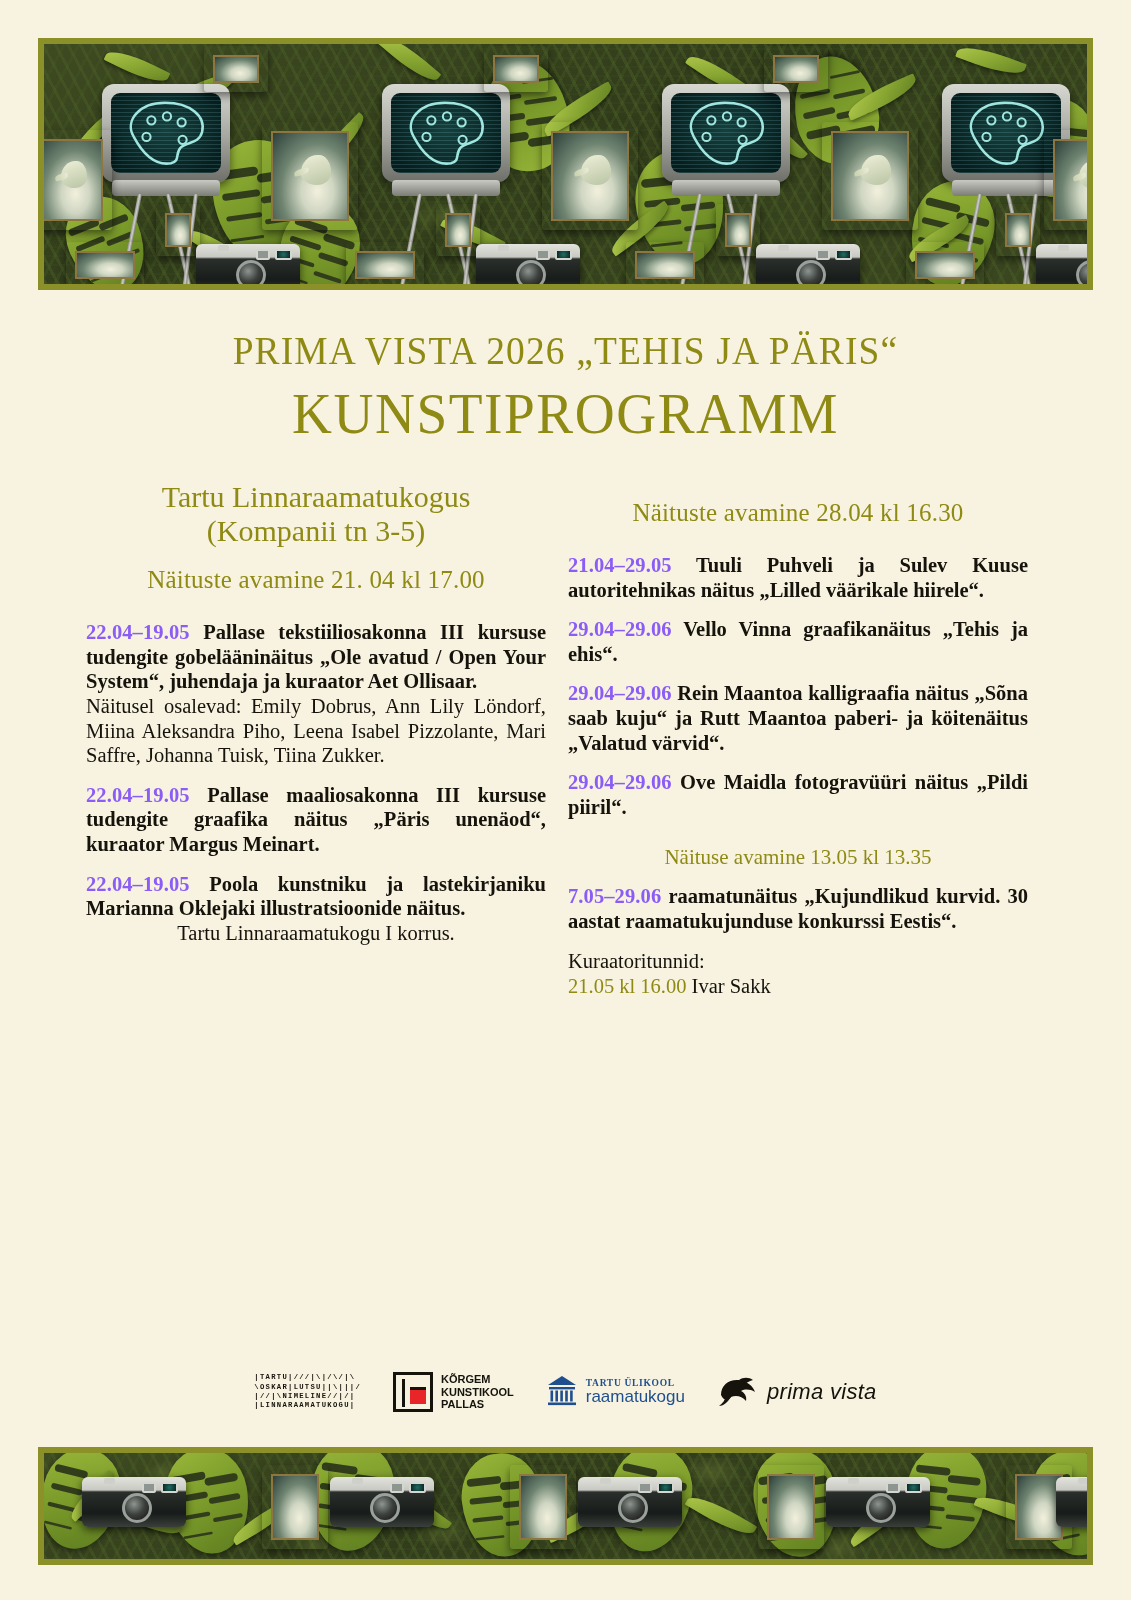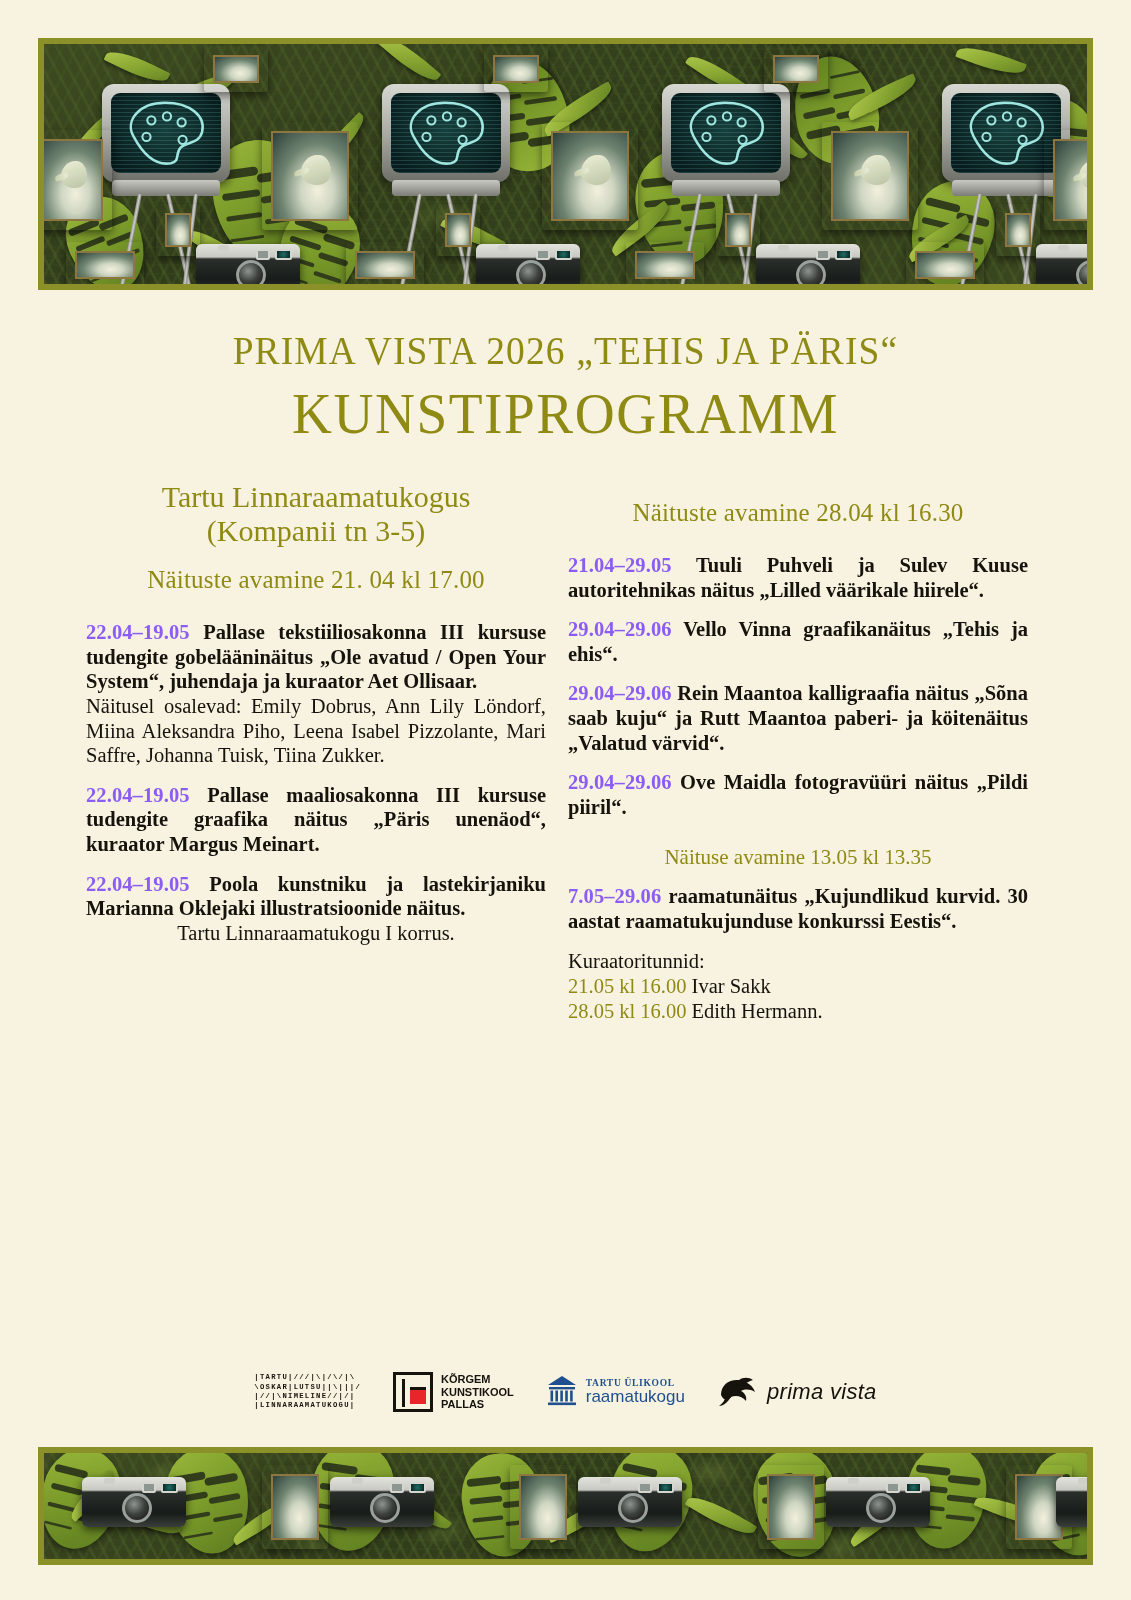--- a/index.html
+++ b/index.html
@@ -618,23 +618,20 @@
           <p class="bold">
             <span class="date">7.05–29.06</span><span> raamatunäitus „Kujundlikud kurvid. 30 aastat raamatukujunduse konkurssi Eestis“.</span>
           </p>
         </div>
 
         <div class="curator-block">
           <div class="lbl">Kuraatoritunnid:</div>
           <div class="row">
             <span class="t">21.05 kl 16.00</span><span> Ivar Sakk</span>
           </div>
-          <div class="row">
-            <span class="t">28.05 kl 16.00</span><span> Edith Hermann.</span>
-          </div>
         </div>
 
       </div>
     </div>
 
   </div>
 </div>
 
 <div class="logos">
 

